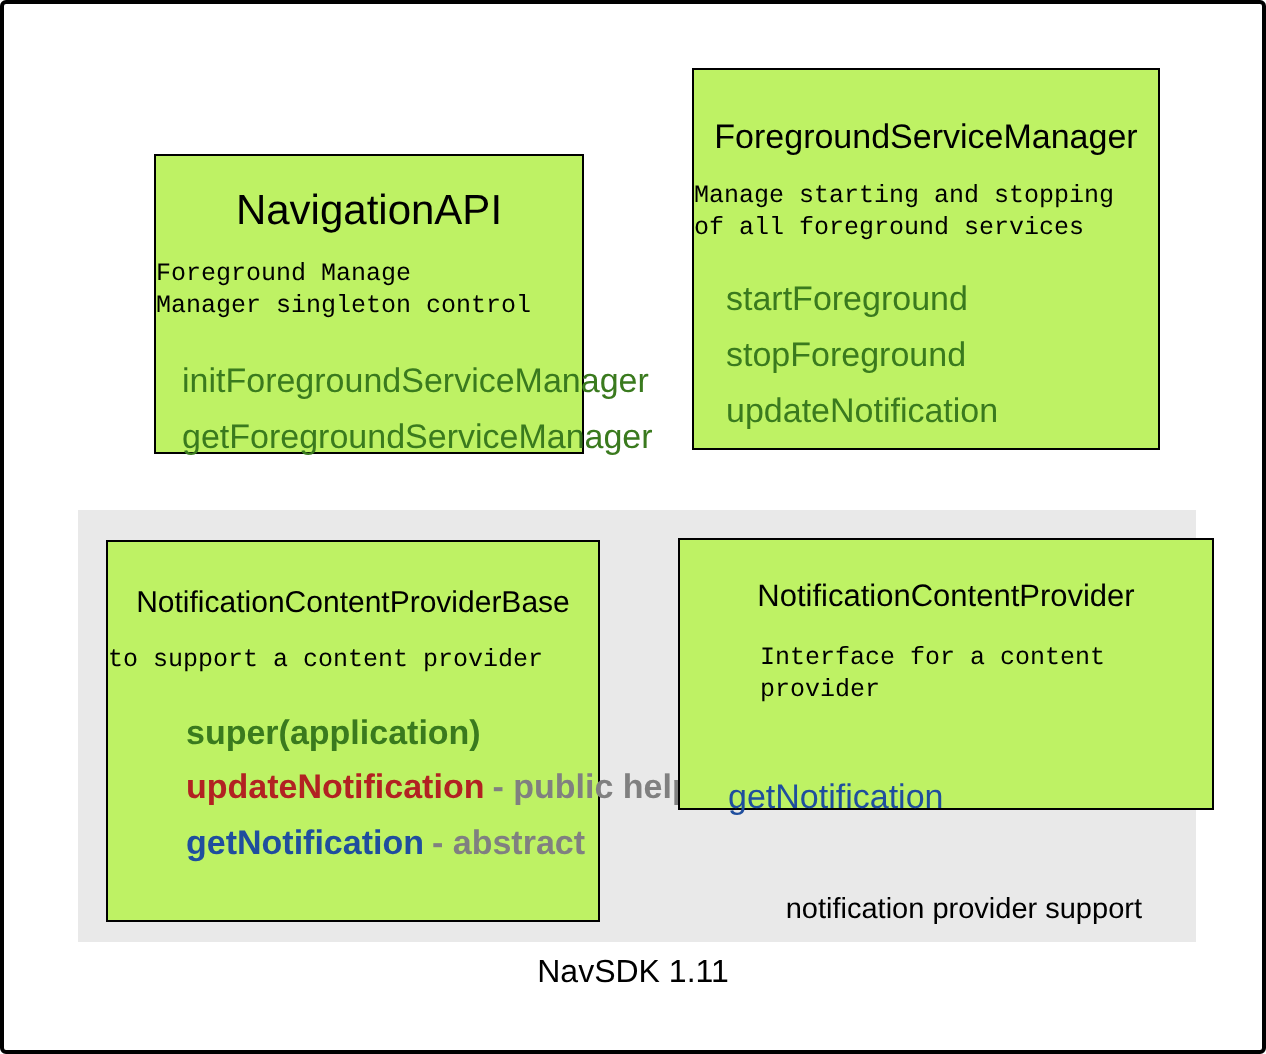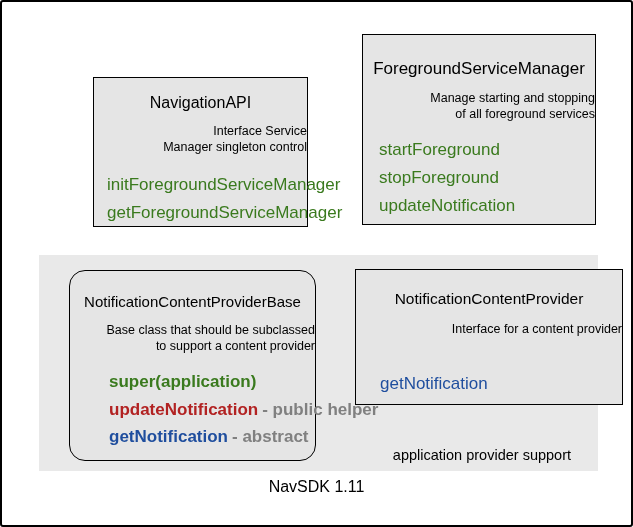--- a/index.html
+++ b/index.html
@@ -17,40 +17,39 @@
   }
   .group-bg {
     position: absolute;
     left: 37px; top: 253px;
     width: 559px; height: 216px;
     background: #e9e9e9;
   }
   .box {
     position: absolute;
     box-sizing: border-box;
-    background: #e5e5e5;
+    background: #bef264;
     border: 1.5px solid #000;
-    margin-left: 16px;
   }
   #box-nav  { left: 75px;  top: 75px;  width: 215px; height: 150px; }
   #box-fsm  { left: 344px; top: 32px;  width: 234px; height: 191px; }
-  #box-ncpb { left: 51px;  top: 268px; width: 247px; height: 191px; border-radius: 16px; }
+  #box-ncpb { left: 51px;  top: 268px; width: 247px; height: 191px; }
   #box-ncp  { left: 337px; top: 267px; width: 268px; height: 136px; }
 
-  .box-title { text-align: center; font-size: 16px; letter-spacing: 0; }
+  .box-title { text-align: center; font-size: 21px; letter-spacing: 0; }
   #box-nav  .box-title { margin-top: 16px; }
   #box-fsm  .box-title { margin-top: 24px; font-size: 17px; }
   #box-ncpb .box-title { margin-top: 22px; font-size: 15px; }
   #box-ncp  .box-title { margin-top: 20px; font-size: 15.5px; }
 
-  .box-desc { text-align: right; font-size: 12.5px; line-height: 15.5px; }
+  .box-desc { text-align: left; font-size: 12.5px; line-height: 15.5px; font-family: Liberation Mono, monospace; }
   #box-nav  .box-desc { margin-top: 12px; }
   #box-fsm  .box-desc { margin-top: 12px; }
   #box-ncpb .box-desc { margin-top: 13px; }
-  #box-ncp  .box-desc { margin-top: 14px; }
+  #box-ncp  .box-desc { margin-top: 14px; padding-left: 40px; }
 
   .methods { font-size: 17px; }
   .method  { line-height: 15px; margin-bottom: 13px; white-space: nowrap; }
   #box-nav  .methods { margin-top: 22px; padding-left: 13px; }
   #box-fsm  .methods { margin-top: 20px; padding-left: 16px; }
   #box-fsm  .method  { margin-bottom: 13px; }
   #box-ncpb .methods { margin-top: 20px; padding-left: 39px; font-weight: bold; }
   #box-ncpb .method  { margin-bottom: 12.5px; }
   #box-ncp  .methods { margin-top: 38px; padding-left: 24px; }
 
@@ -74,21 +73,21 @@
 </head>
 <body>
 
 <div class="canvas">
 
   <div class="group-bg"></div>
 
   <div class="box" id="box-nav">
     <div class="box-title">NavigationAPI</div>
     <div class="box-desc">
-      <div>Interface Service</div>
+      <div>Foreground Manage</div>
       <div>Manager singleton control</div>
     </div>
     <div class="methods">
       <div class="method">
         <span style="color: rgb(58, 122, 30);">initForegroundServiceManager</span>
       </div>
       <div class="method">
         <span style="color: rgb(58, 122, 30);">getForegroundServiceManager</span>
       </div>
     </div>
@@ -109,21 +108,20 @@
       </div>
       <div class="method">
         <span style="color: rgb(58, 122, 30);">updateNotification</span>
       </div>
     </div>
   </div>
 
   <div class="box" id="box-ncpb">
     <div class="box-title">NotificationContentProviderBase</div>
     <div class="box-desc">
-      <div>Base class that should be subclassed</div>
       <div>to support a content provider</div>
     </div>
     <div class="methods">
       <div class="method">
         <span style="color: rgb(58, 122, 30);">super(application)</span>
       </div>
       <div class="method">
         <span style="color: rgb(178, 34, 34);">updateNotification</span><span class="annot" style="color: rgb(128, 128, 128);">- public helper</span>
       </div>
       <div class="method">
@@ -137,17 +135,17 @@
     <div class="box-desc">
       <div>Interface for a content provider</div>
     </div>
     <div class="methods">
       <div class="method">
         <span style="color: rgb(31, 78, 158);">getNotification</span>
       </div>
     </div>
   </div>
 
-  <div class="group-label">application provider support</div>
+  <div class="group-label">notification provider support</div>
 
   <div class="footer-label">NavSDK 1.11</div>
 
 </div>
 
 </body></html>

